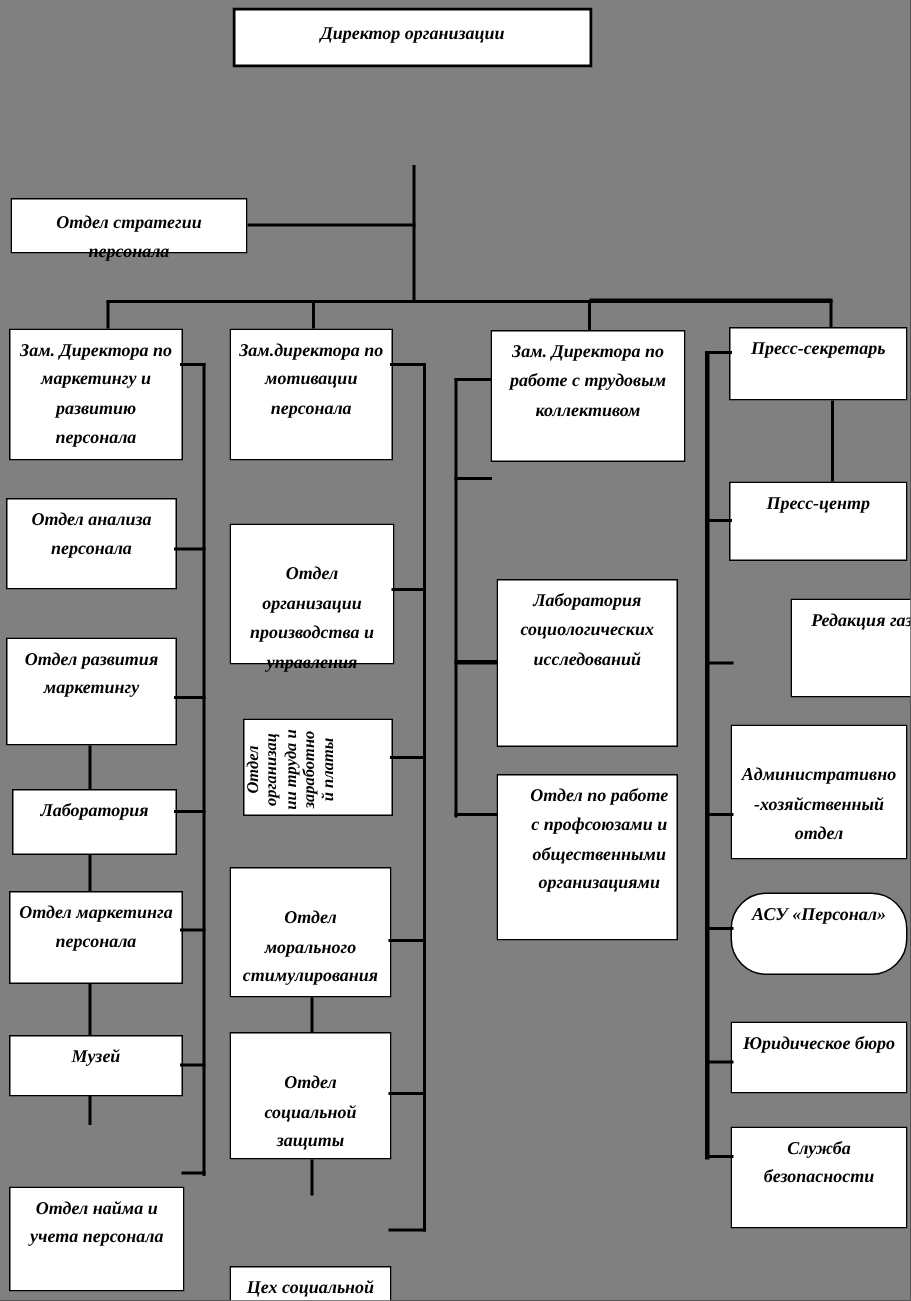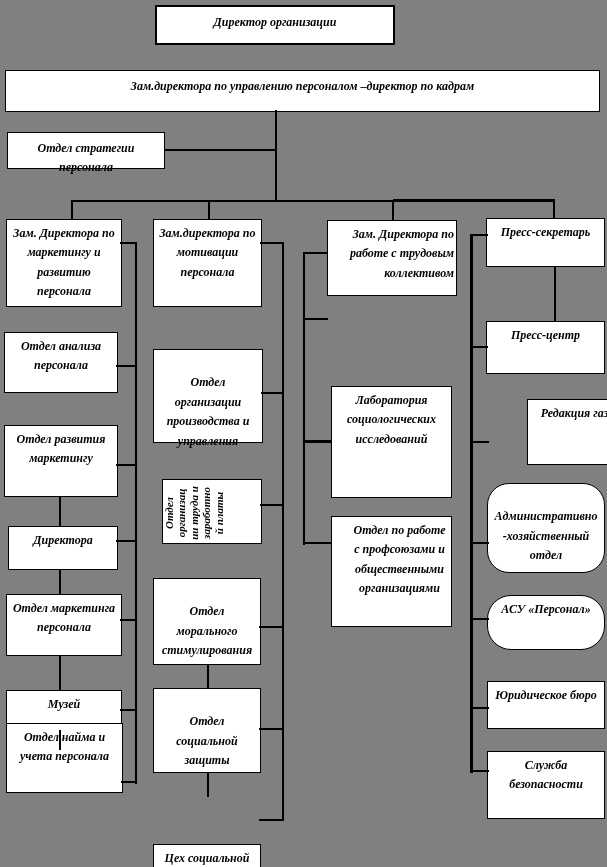--- a/index.html
+++ b/index.html
@@ -33,47 +33,44 @@
 </style>
 </head>
 <body>
 
 <div id="canvas">
 
   <div class="box b2" style="left:155px;top:5px;width:240px;height:40px;padding-top:6px;">
     <span>Директор организации</span>
   </div>
 
-  <div class="box" style="left:5px;top:70px;width:595px;height:42px;padding-top:6px;">
-    <span>Зам.директора по управлению персоналом –директор по кадрам</span>
-  </div>
 
   <div class="box" style="left:7px;top:132px;width:158px;height:37px;padding-top:6px;">
     <span>Отдел стратегии персонала</span>
   </div>
 
   <div class="box" style="left:6px;top:219px;width:116px;height:88px;">
     <span>Зам. Директора по маркетингу и развитию персонала</span>
   </div>
   <div class="box" style="left:4px;top:332px;width:114px;height:61px;">
     <span>Отдел анализа персонала</span>
   </div>
   <div class="box" style="left:4px;top:425px;width:114px;height:72px;">
     <span>Отдел развития маркетингу</span>
   </div>
   <div class="box" style="left:8px;top:526px;width:110px;height:44px;">
-    <span>Директора</span>
+    <span>Лаборатория</span>
   </div>
   <div class="box" style="left:6px;top:594px;width:116px;height:62px;">
     <span>Отдел маркетинга персонала</span>
   </div>
   <div class="box" style="left:6px;top:690px;width:116px;height:41px;">
     <span>Музей</span>
   </div>
-  <div class="box" style="left:6px;top:723px;width:117px;height:70px;">
+  <div class="box" style="left:6px;top:791px;width:117px;height:70px;">
     <span>Отдел найма и учета персонала</span>
   </div>
 
   <div class="box" style="left:153px;top:219px;width:109px;height:88px;">
     <span>Зам.директора по мотивации персонала</span>
   </div>
   <div class="box pre" style="left:153px;top:349px;width:110px;height:94px;">
     <span>Отдел
 организации
 производства и
@@ -93,40 +90,40 @@
   </div>
   <div class="box pre" style="left:153px;top:688px;width:108px;height:85px;">
     <span>Отдел
 социальной
 защиты</span>
   </div>
   <div class="box" style="left:153px;top:797px;width:108px;height:65px;margin-top:47px;">
     <span>Цех социальной защиты</span>
   </div>
 
-  <div class="box" style="left:327px;top:220px;width:130px;height:76px;text-align:right;">
+  <div class="box" style="left:327px;top:220px;width:130px;height:88px;">
     <span>Зам. Директора по работе с трудовым коллективом</span>
   </div>
   <div class="box" style="left:331px;top:386px;width:121px;height:112px;">
     <span>Лаборатория социологических исследований</span>
   </div>
   <div class="box" style="left:331px;top:516px;width:121px;height:111px;padding-left:18px;">
     <span>Отдел по работе с профсоюзами и общественными организациями</span>
   </div>
 
   <div class="box" style="left:486px;top:218px;width:119px;height:49px;">
     <span>Пресс-секретарь</span>
   </div>
   <div class="box" style="left:486px;top:321px;width:119px;height:53px;">
     <span>Пресс-центр</span>
   </div>
   <div class="box" style="left:487px;top:399px;width:118px;height:66px;margin-left:40px;">
     <span>Редакция газеты</span>
   </div>
-  <div class="box pre" style="left:487px;top:483px;width:118px;height:90px;border-radius:22px;">
+  <div class="box pre" style="left:487px;top:483px;width:118px;height:90px;">
     <span>Административно
 -хозяйственный
 отдел</span>
   </div>
   <div class="box" style="left:487px;top:595px;width:118px;height:55px;border-radius:24px;">
     <span>АСУ «Персонал»</span>
   </div>
   <div class="box" style="left:487px;top:751px;width:118px;height:68px;">
     <span>Служба безопасности</span>
   </div>

